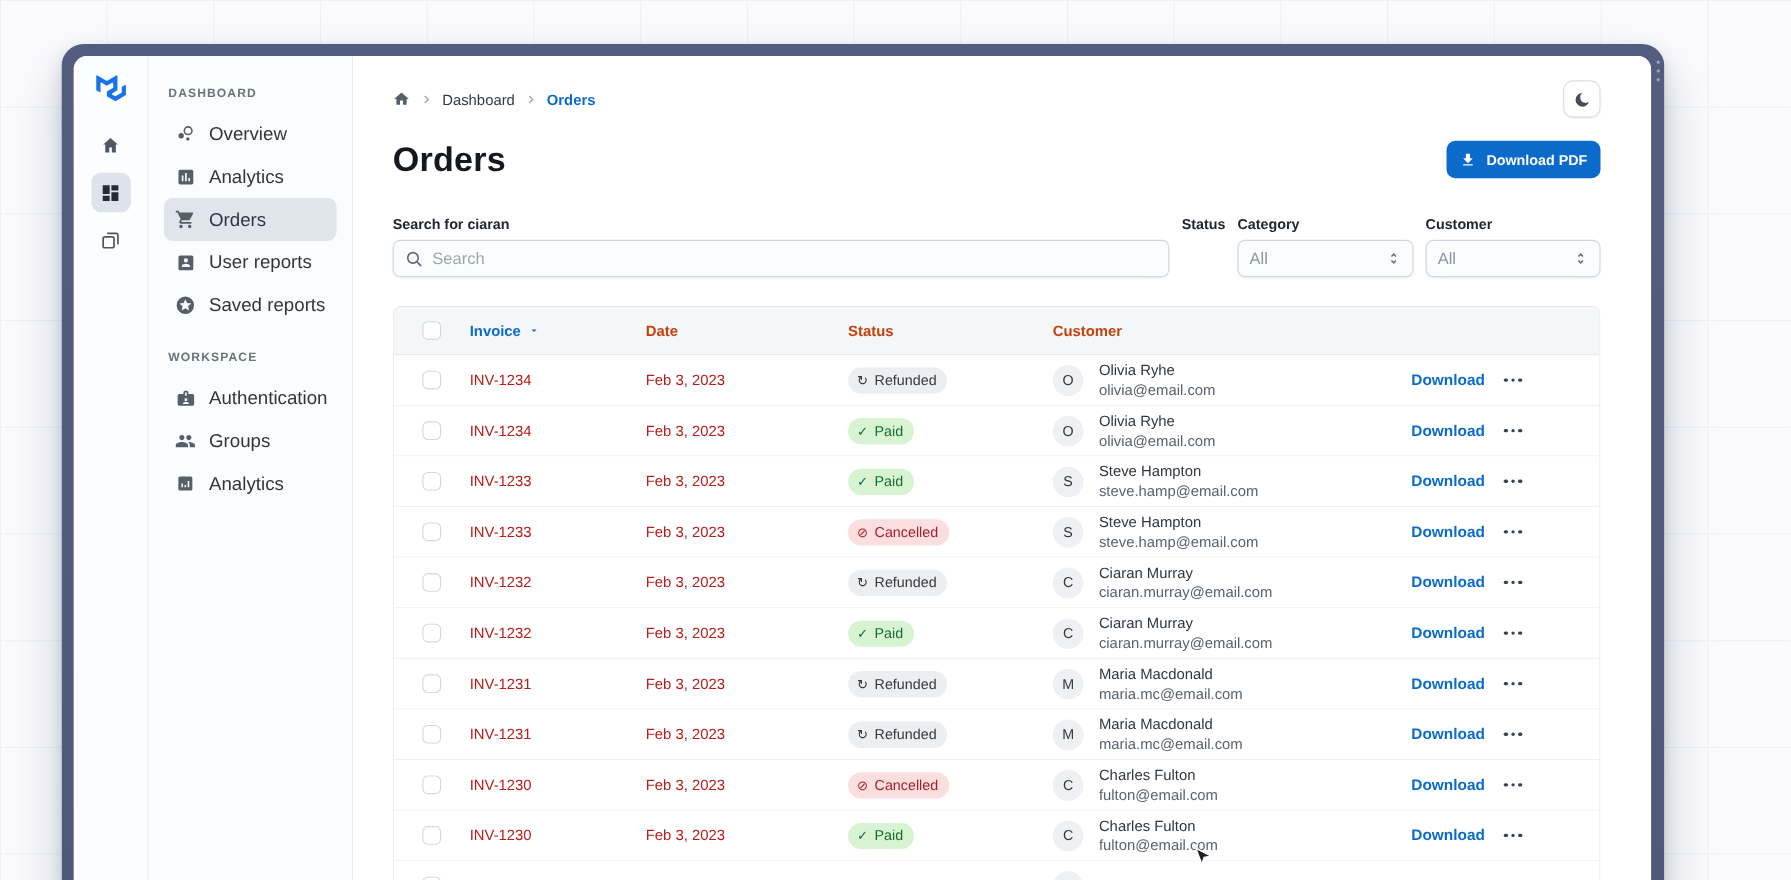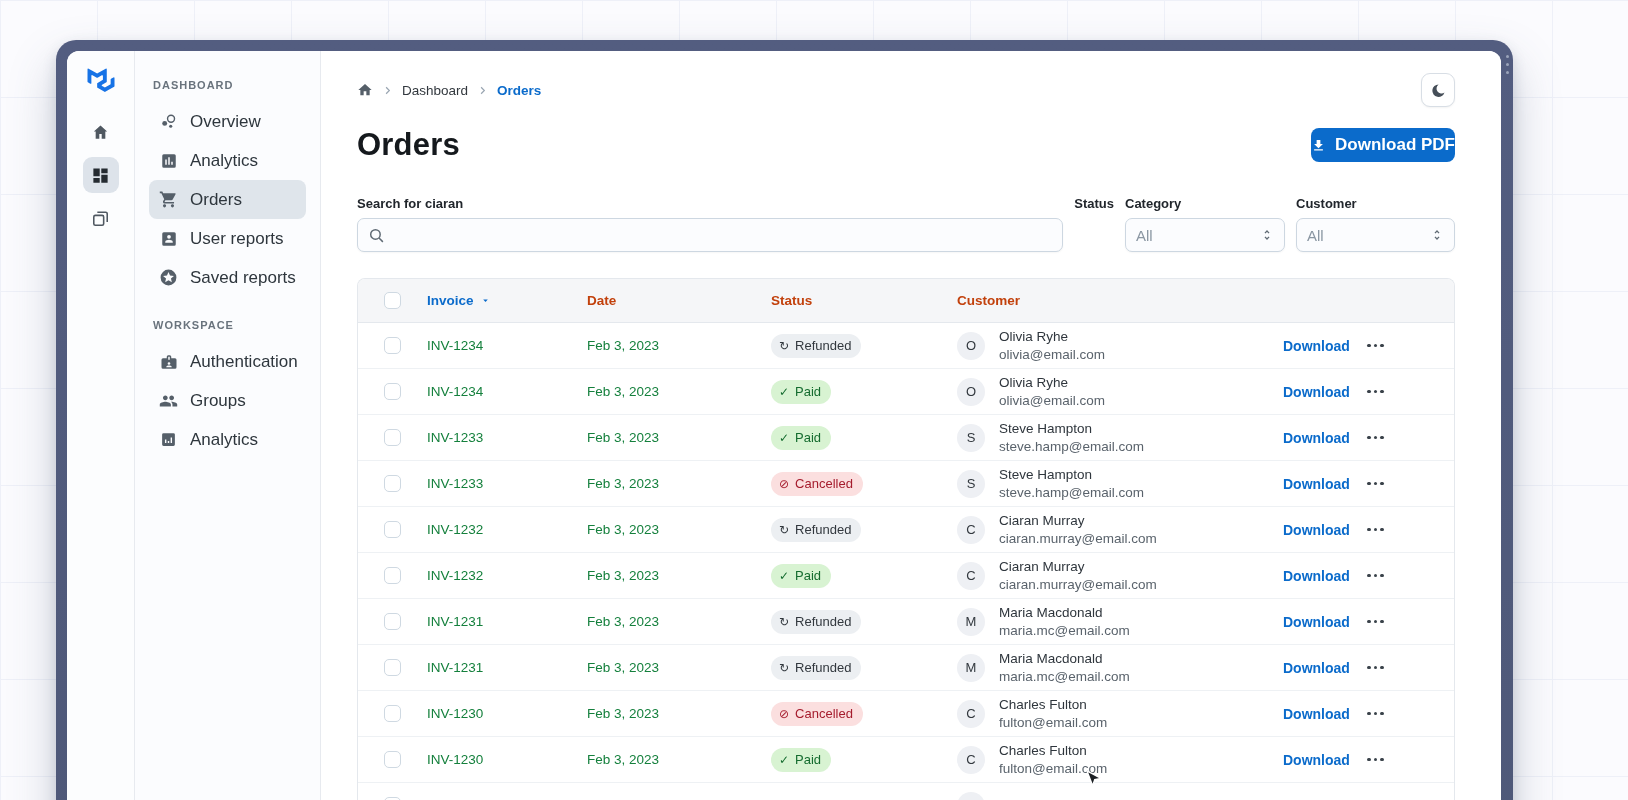--- a/index.html
+++ b/index.html
@@ -72,21 +72,21 @@
   .mode-btn {
     width:34px; height:34px; border:1px solid #d8dee5; border-radius:9px; background:#fff;
     display:flex; align-items:center; justify-content:center; color:#454e58; cursor:pointer;
     box-shadow:0 1px 2px rgba(21,21,21,.05);
   }
 
   .title-row { margin-top:20px; display:flex; align-items:center; justify-content:space-between; }
   .page-title { font-size:31px; font-weight:800; color:#15191d; letter-spacing:.2px; }
   .btn-primary {
     display:flex; align-items:center; gap:9px; background:#0b6bcb; color:#fff; border:none;
-    font-size:17px; font-weight:600; padding:0 0; height:34px; border-radius:8px; cursor:pointer;
+    font-size:13px; font-weight:600; padding:0 12px; height:34px; border-radius:8px; cursor:pointer;
     font-family:inherit;
   }
 
   .filters { margin-top:33px; display:flex; gap:11px; }
   .f-group { display:flex; flex-direction:column; }
   .f-group.grow { flex:1; }
   .f-label { font-size:13px; font-weight:600; color:#21262c; margin-bottom:7px; }
   .f-control {
     height:34px; border:1px solid #cdd7e1; border-radius:7px; background:#fbfcfe;
     display:flex; align-items:center; padding:0 10px; gap:8px;
@@ -113,21 +113,21 @@
   }
   .thead { background:#f5f6f8; height:44px; border-bottom:1px solid #e4e8ed; }
   .th { font-size:13.5px; font-weight:700; color:#c2410c; }
   .th-invoice { color:#0b6bcb; display:flex; align-items:center; gap:6px; cursor:pointer; }
   .trow { height:46px; border-bottom:1px solid #eef1f4; background:#fff; }
   .cell-center { display:flex; justify-content:center; }
   .checkbox {
     width:17px; height:17px; border:1.5px solid #cfd9e2; border-radius:5px; background:#fff;
     display:inline-block; cursor:pointer;
   }
-  .c-invoice, .c-date { font-size:13.5px; color:#15803d; }
+  .c-invoice, .c-date { font-size:13.5px; color:#b91c1c; }
   .chip {
     display:inline-flex; align-items:center; gap:6px; height:24px; padding:0 10px 0 8px;
     border-radius:12px; font-size:13px; font-weight:500;
   }
   .chip-ic { font-family:"DejaVu Sans",sans-serif; font-size:12px; line-height:1; }
   .chip--neutral { background:#eceff2; color:#32383e; }
   .chip--success { background:#d8f3d2; color:#156c2f; }
   .chip--danger  { background:#fbdfdf; color:#a51c2d; }
   .c-customer { display:flex; align-items:center; gap:14px; min-width:0; }
   .avatar {
@@ -306,20 +306,21 @@
       <div class="filters">
         <div class="f-group grow">
           <label class="f-label">Search for ciaran</label>
           <div class="f-control">
             <span class="icon-muted">
               <svg width="17" height="17" viewBox="0 0 24 24" fill="none" stroke="currentColor" stroke-width="2.1">
                   <circle cx="10.5" cy="10.5" r="6.7"></circle>
                   <path d="M15.6 15.6 21 21"></path>
                 </svg>
             </span>
+            <input type="text" placeholder="Search" style="">
           </div>
         </div>
         <div class="f-group">
           <label class="f-label">Status</label>
         </div>
         <div class="f-group">
           <label class="f-label">Category</label>
           <div class="f-control f-select">
             <span class="sel-value">All</span>
             <span class="icon-muted">

